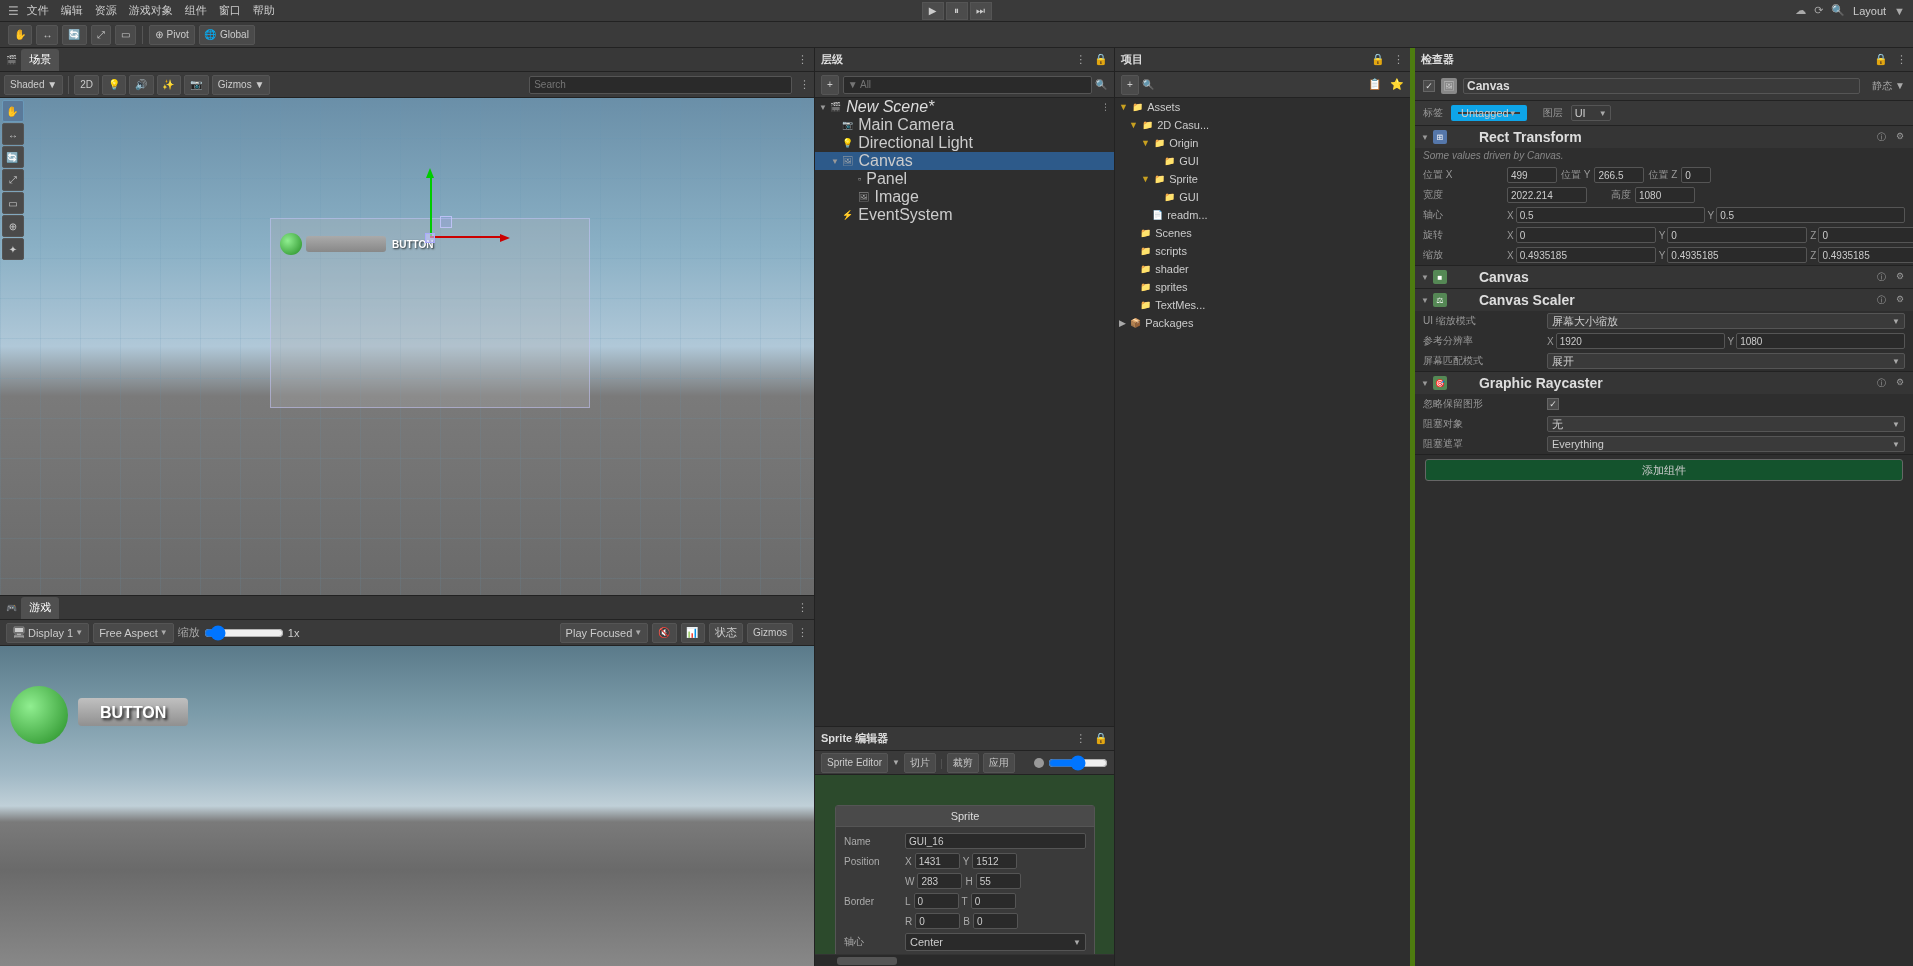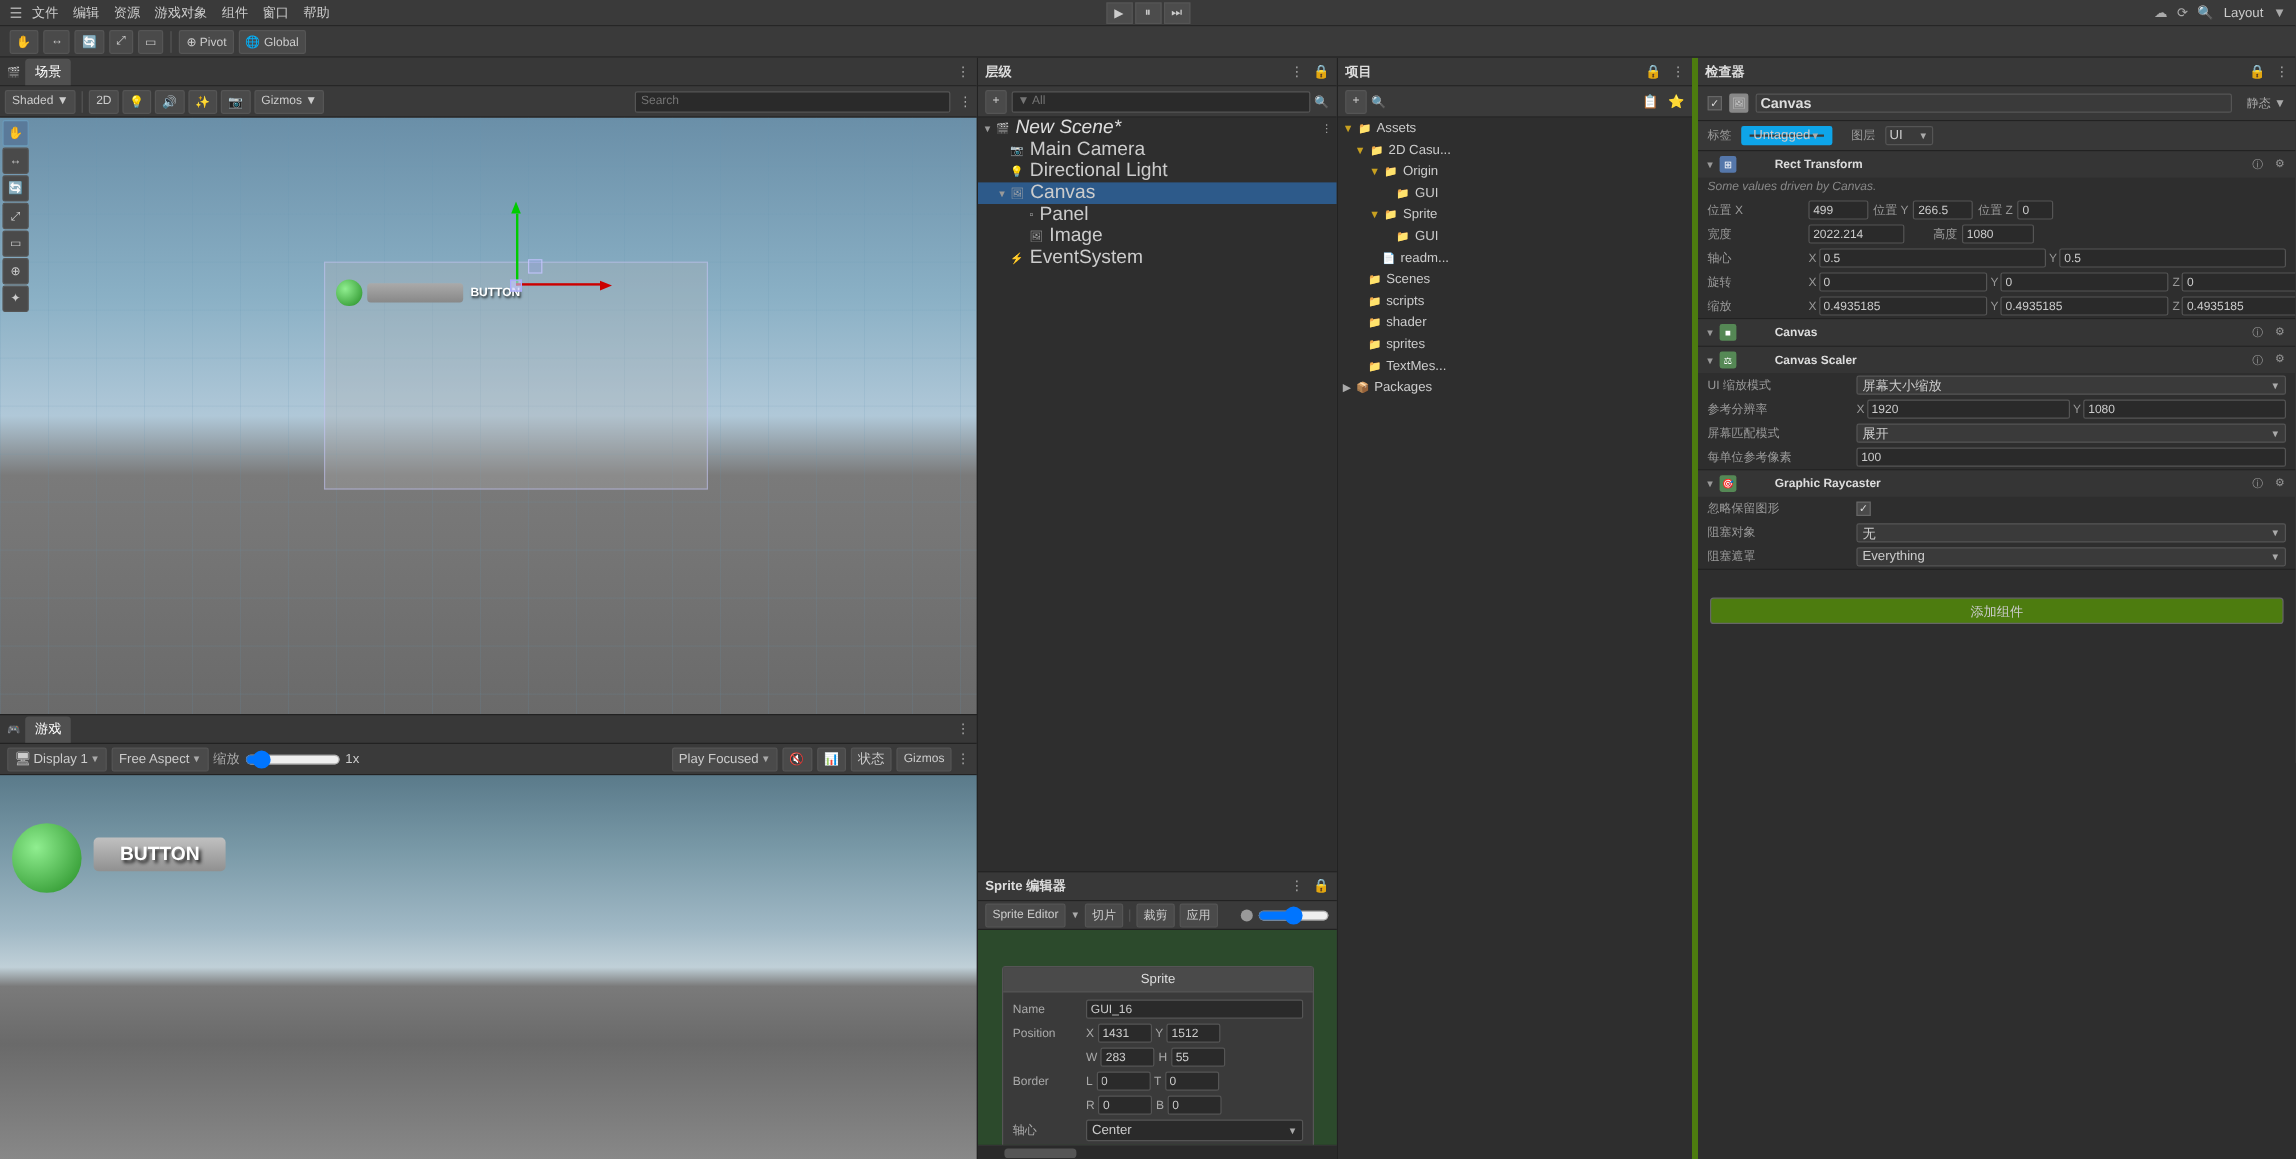--- a/index.html
+++ b/index.html
@@ -574,21 +574,21 @@
       width: 14px;
       height: 14px;
       background: #558855;
       border-radius: 2px;
       display: flex;
       align-items: center;
       justify-content: center;
       font-size: 8px;
       color: #fff;
     }
-    .component-name { color: #ddd; font-size: 10px; font-weight: bold; flex: 1; padding-left: 28px; }
+    .component-name { color: #ddd; font-size: 14px; font-weight: bold; flex: 1; padding-left: 28px; }
     .component-controls { display: flex; gap: 4px; margin-left: auto; }
     .comp-ctrl-btn { color: #999; font-size: 9px; cursor: pointer; padding: 1px 3px; }
 
     .component-info {
       color: #888;
       font-size: 10px;
       padding: 2px 8px 4px;
       font-style: italic;
     }
     .prop-row {
@@ -653,25 +653,25 @@
       cursor: pointer;
       border-radius: 2px;
       flex: 1;
       display: flex;
       align-items: center;
       padding: 0 4px;
       justify-content: space-between;
     }
 
     .add-component-btn {
-      background: #4d7c0f;
+      background: #14532d;
       border: 1px solid #666;
       color: #ccc;
       width: calc(100% - 20px);
-      margin: 23px 10px;
+      margin: 4px 10px;
       height: 22px;
       display: flex;
       align-items: center;
       justify-content: center;
       cursor: pointer;
       border-radius: 3px;
       font-size: 11px;
     }
 
     
@@ -1270,24 +1270,20 @@
         </div>
 
         <div class="prop-row">
           <span class="prop-label-wide">屏幕匹配模式</span>
           <div class="prop-dropdown">
             <span>展开</span>
             <span class="dropdown-arrow">▼</span>
           </div>
         </div>
 
-        <div class="prop-row">
-          <span class="prop-label-wide">每单位参考像素</span>
-          <input type="text" class="prop-input" value="100" style="">
-        </div>
       </div>
 
       <div class="component-block">
         <div class="component-header">
           <span class="component-arrow">▼</span>
           <div class="component-icon" style="background:#558855;">🎯</div>
           <span class="component-name">Graphic Raycaster</span>
           <div class="component-controls">
             <span class="comp-ctrl-btn">ⓘ</span>
             <span class="comp-ctrl-btn">⚙</span>

